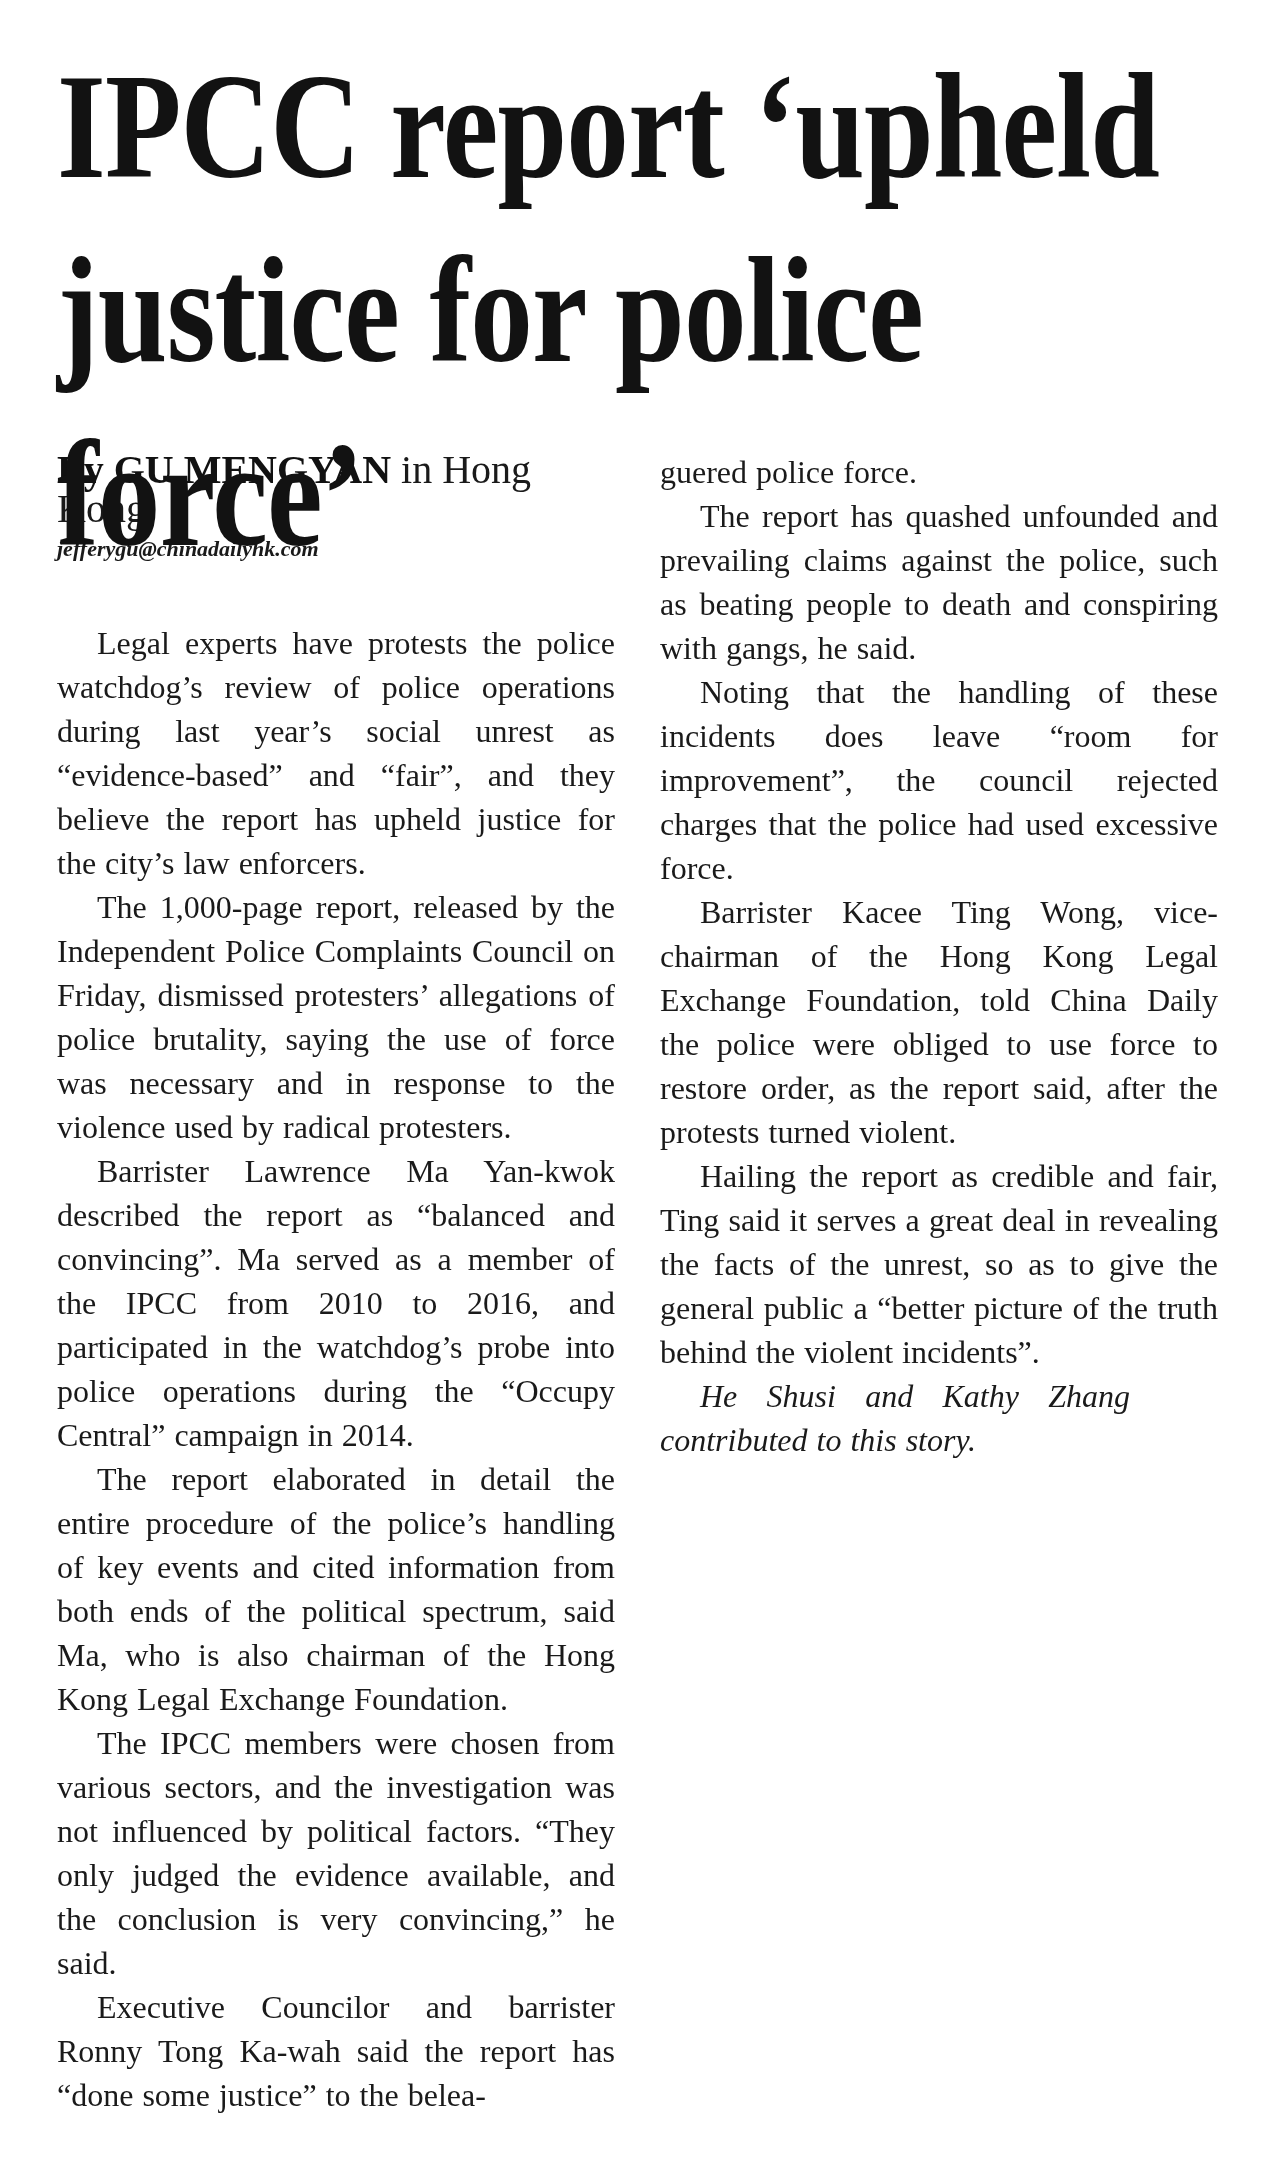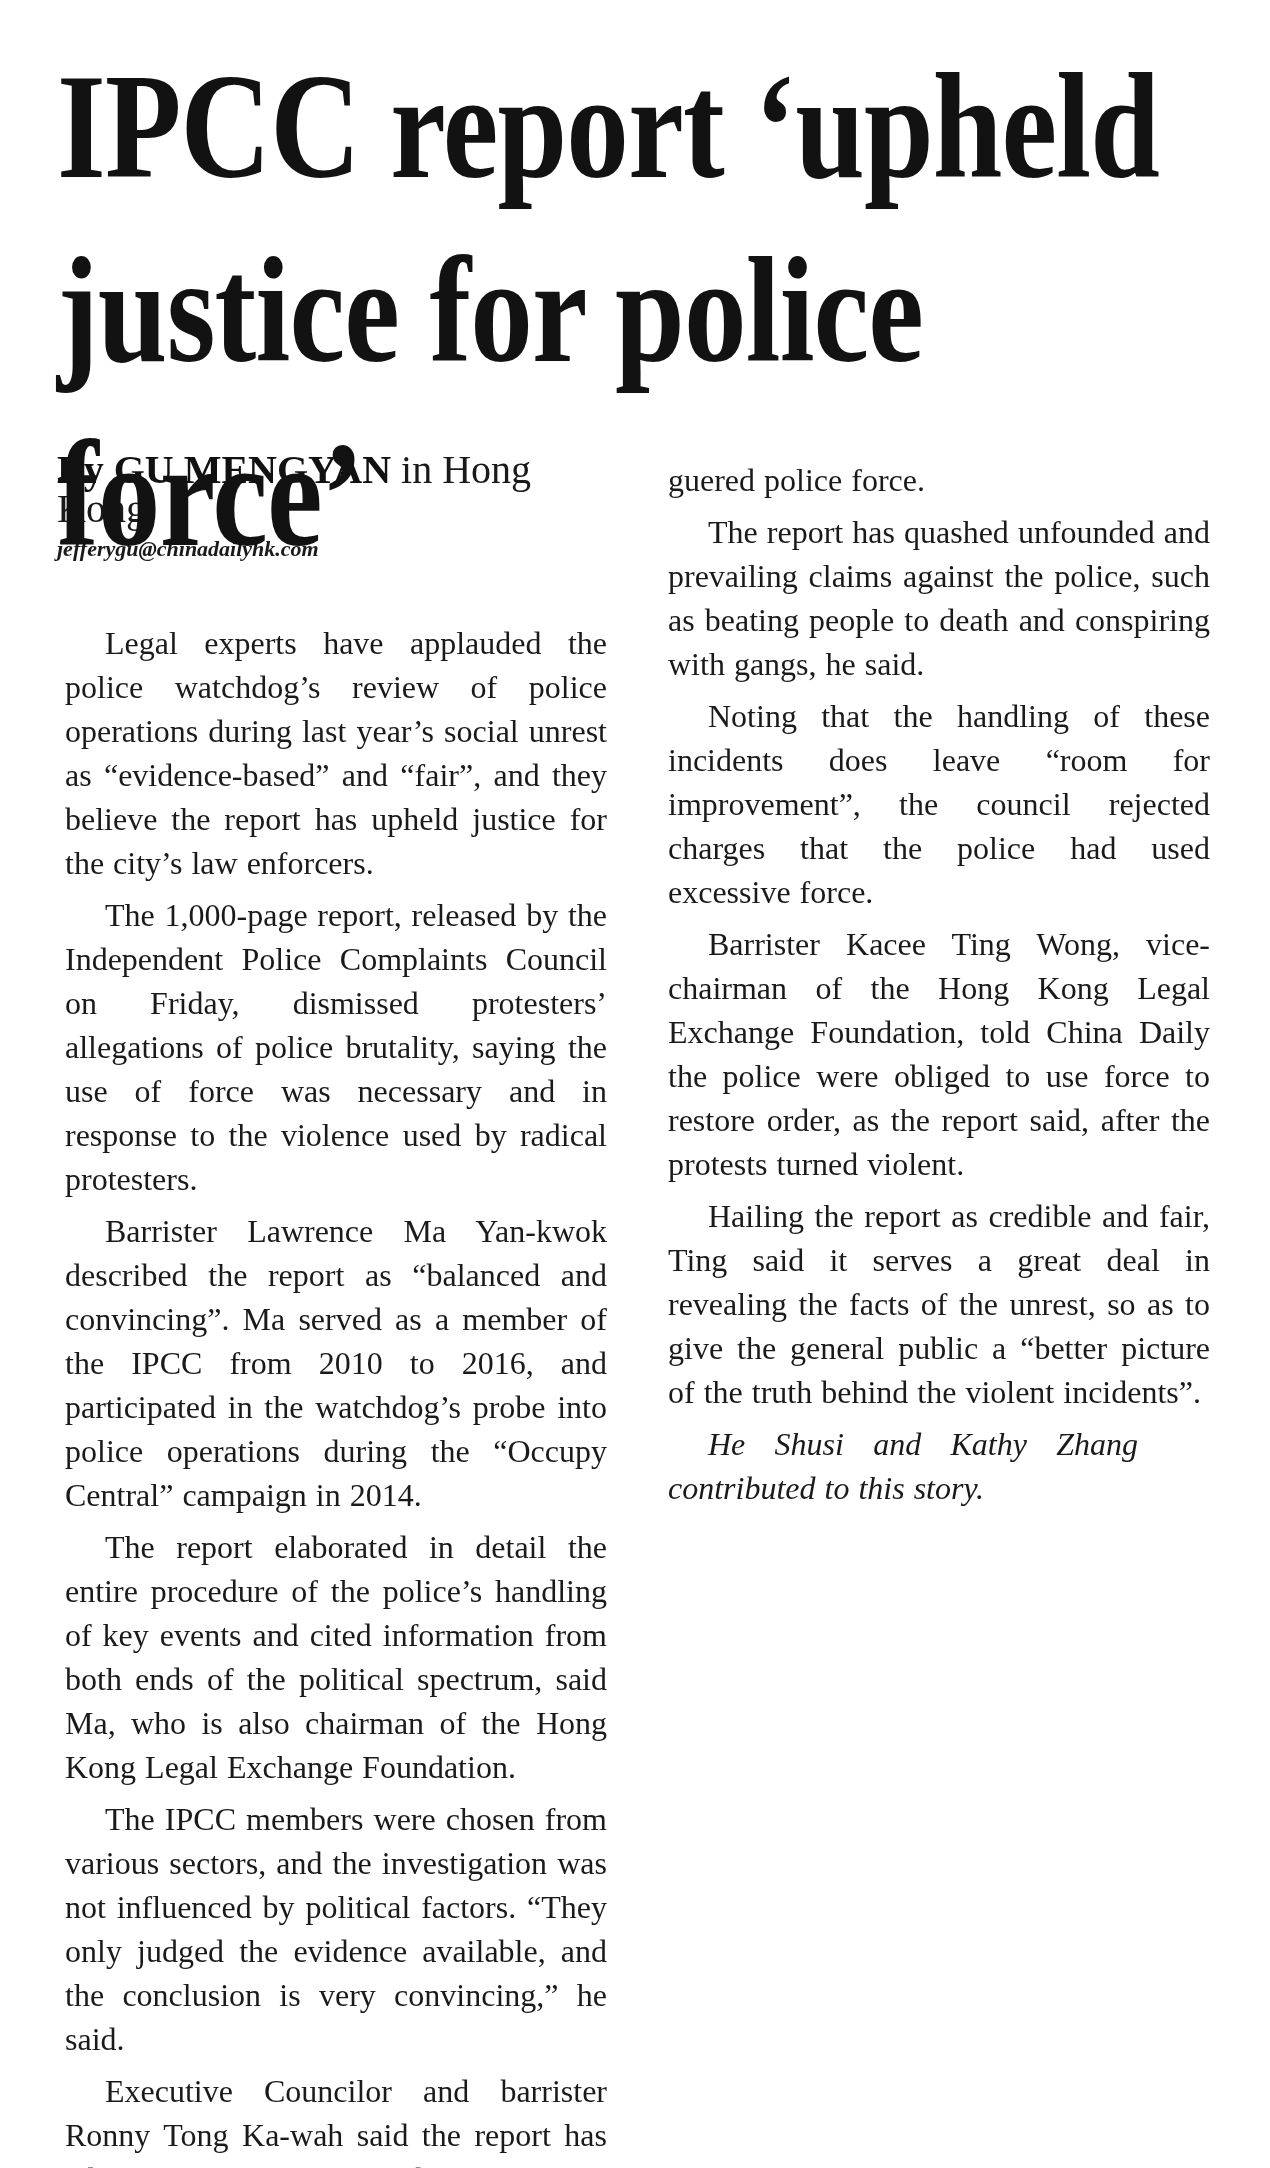--- a/index.html
+++ b/index.html
@@ -56,21 +56,21 @@
     line-height: 41px;
     font-style: italic;
     margin: 0 0 52px 0;
     font-weight: bold;
   }
   .body-text p {
     font-size: 32px;
     line-height: 44px;
     text-align: justify;
     text-indent: 40px;
-    margin: 8px;
+    margin: 0;
     word-spacing: 1px;
   }
   .body-text p.cont {
     text-indent: 0;
   }
   .contrib {
     margin-top: 46px;
     font-style: italic;
     font-size: 32px;
     line-height: 44px;
@@ -87,21 +87,21 @@
   <div class="headline-wrap">
     <h1 class="headline" style="margin:0; font-size:150px;">IPCC report ‘upheld justice for police force’</h1>
   </div>
 
   <div class="columns">
 
     <div class="col body-text">
       <div class="byline"><span class="author">By GU MENGYAN</span><span> in Hong Kong</span></div>
       <div class="email">jefferygu@chinadailyhk.com</div>
 
-      <p>Legal experts have applauded the police watchdog’s review of police operations during last year’s social unrest as “evidence-based” and “fair”, and they believe the report has upheld justice for the city’s law enforcers.</p>
+      <p>Legal experts have protests the police watchdog’s review of police operations during last year’s social unrest as “evidence-based” and “fair”, and they believe the report has upheld justice for the city’s law enforcers.</p>
       <p>The 1,000-page report, released by the Independent Police Complaints Council on Friday, dismissed protesters’ allegations of police brutality, saying the use of force was necessary and in response to the violence used by radical protesters.</p>
       <p>Barrister Lawrence Ma Yan-kwok described the report as “balanced and convincing”. Ma served as a member of the IPCC from 2010 to 2016, and participated in the watchdog’s probe into police operations during the “Occupy Central” campaign in 2014.</p>
       <p>The report elaborated in detail the entire procedure of the police’s handling of key events and cited information from both ends of the political spectrum, said Ma, who is also chairman of the Hong Kong Legal Exchange Foundation.</p>
       <p>The IPCC members were chosen from various sectors, and the investigation was not influenced by political factors. “They only judged the evidence available, and the conclusion is very convincing,” he said.</p>
       <p>Executive Councilor and barrister Ronny Tong Ka-wah said the report has “done some justice” to the belea-</p>
     </div>
 
     <div class="col body-text">
       <p class="cont">guered police force.</p>
       <p>The report has quashed unfounded and prevailing claims against the police, such as beating people to death and conspiring with gangs, he said.</p>

